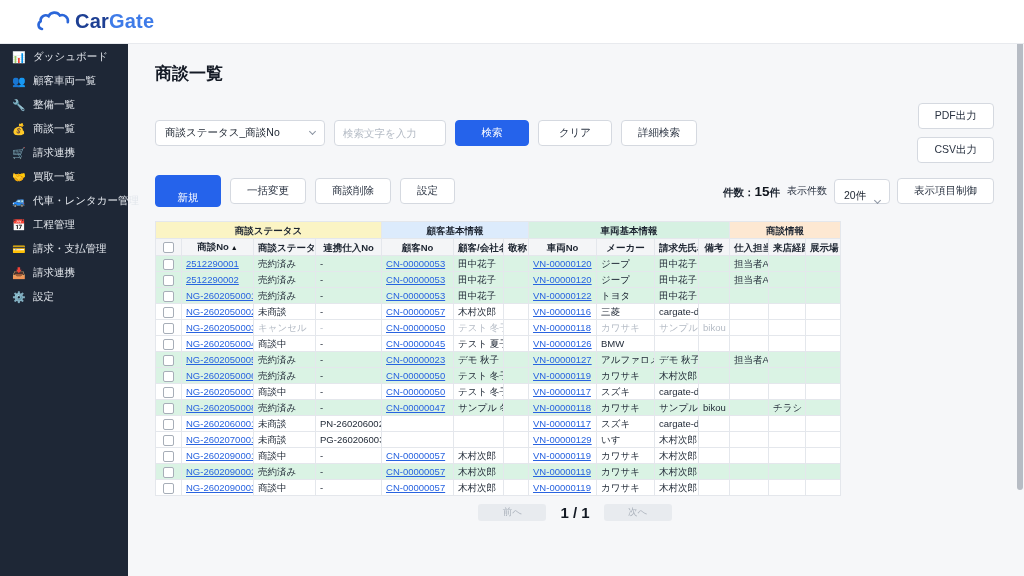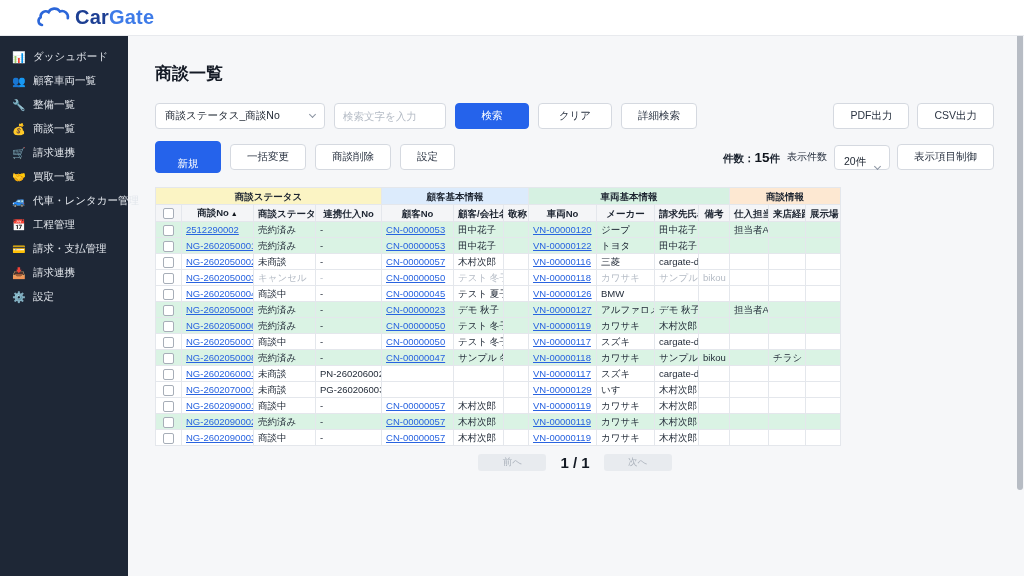--- a/index.html
+++ b/index.html
@@ -5,21 +5,21 @@
   * { box-sizing: border-box; }
   html,body { margin:0; padding:0; }
   body {
     width:1024px; height:576px; overflow:hidden;
     background:#f6f7f9;
     font-family:"Liberation Sans","DejaVu Sans",sans-serif;
     color:#1c2430;
   }
   
   .topbar {
-    position:fixed; top:0; left:0; width:1024px; height:36px;
+    position:fixed; top:0; left:0; width:1024px; height:44px;
     background:#ffffff; border-bottom:1px solid #e8eaee;
     display:flex; align-items:center; justify-content:space-between;
     padding:0 26px 0 36px; z-index:5;
   }
   .logo { display:flex; align-items:center; gap:3px; }
   .logo svg { display:block; }
   .logo-text { font-size:20px; letter-spacing:.2px; }
   .logo-car { color:#1d3f93; font-weight:bold; }
   .logo-gate { color:#3e7be8; font-weight:600; }
   .topbar-right { display:flex; align-items:center; gap:11px; }
@@ -66,21 +66,21 @@
   input.search::placeholder { color:#b4bbc5; }
   .btn {
     height:26px; border-radius:4px; border:1px solid #d5d9e0; background:#fff;
     font-size:10.5px; color:#2a3342; padding:0 16px; cursor:pointer;
     font-family:inherit; white-space:nowrap;
   }
   .btn.primary { background:#2563eb; border-color:#2563eb; color:#fff; }
   .btn.w-search { width:74px; padding:0; }
   .btn.w-new { width:66px; padding:15px; }
   .ml-auto { margin-left:auto; }
-  .gap6 { display:flex; align-items:center; gap:8px; }
+  .gap6 { display:flex; align-items:center; gap:8px;flex-direction:column; }
   .action-row { margin-top:12px; }
   .count-wrap { display:flex; align-items:center; gap:7px; margin-left:auto; }
   .count-label { font-size:10.5px; font-weight:bold; color:#1c2430; }
   .count-value { font-size:13.5px; font-weight:bold; color:#10151d; }
   .count-unit { font-size:10.5px; font-weight:bold; }
   .pagesize-label { font-size:10px; color:#2a3342; }
   
   .table-wrap { margin-top:14px; }
   table { border-collapse:collapse; table-layout:fixed; width:685px; background:#fff; }
   th, td {
@@ -248,20 +248,36 @@
             <th class="col-th">請求先氏名</th>
             <th class="col-th">備考</th>
             <th class="col-th">仕入担当</th>
             <th class="col-th">来店経路</th>
             <th class="col-th">展示場</th>
           </tr>
         </thead>
         <tbody>
           <tr class="green">
             <td class="center"><input type="checkbox" style=""></td>
+            <td><a href="#" class="cell-link">2512290001</a></td>
+            <td>売約済み</td>
+            <td>-</td>
+            <td><a href="#" class="cell-link">CN-00000053</a></td>
+            <td>田中花子</td>
+            <td></td>
+            <td><a href="#" class="cell-link">VN-00000120</a></td>
+            <td>ジープ</td>
+            <td>田中花子</td>
+            <td></td>
+            <td>担当者A</td>
+            <td></td>
+            <td></td>
+          </tr>
+          <tr class="green">
+            <td class="center"><input type="checkbox" style=""></td>
             <td><a href="#" class="cell-link">2512290002</a></td>
             <td>売約済み</td>
             <td>-</td>
             <td><a href="#" class="cell-link">CN-00000053</a></td>
             <td>田中花子</td>
             <td></td>
             <td><a href="#" class="cell-link">VN-00000120</a></td>
             <td>ジープ</td>
             <td>田中花子</td>
             <td></td>

